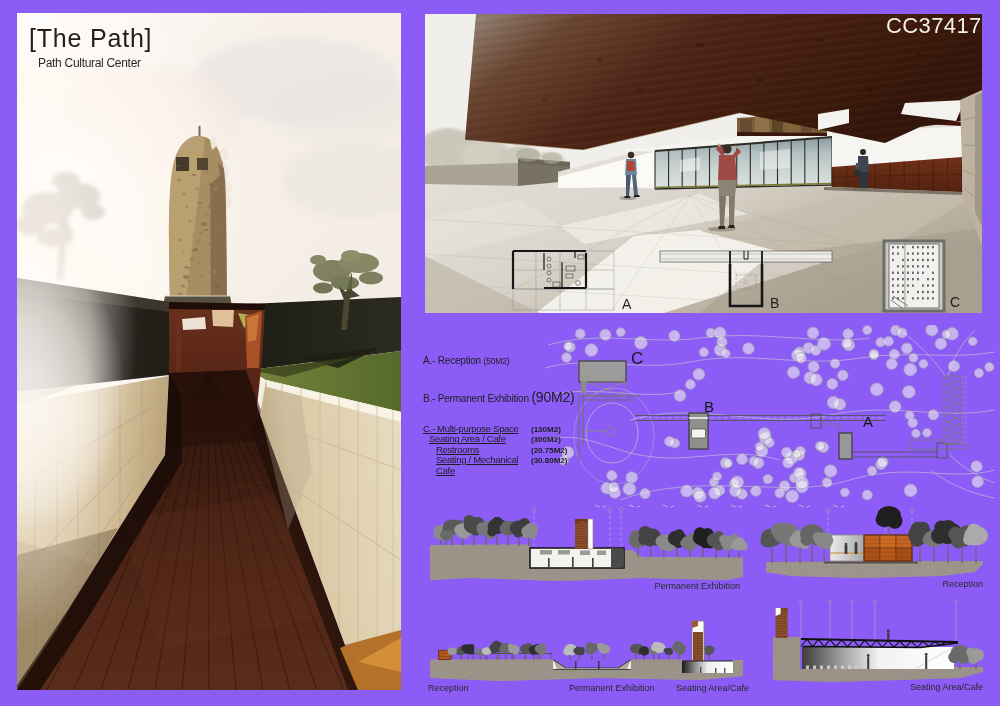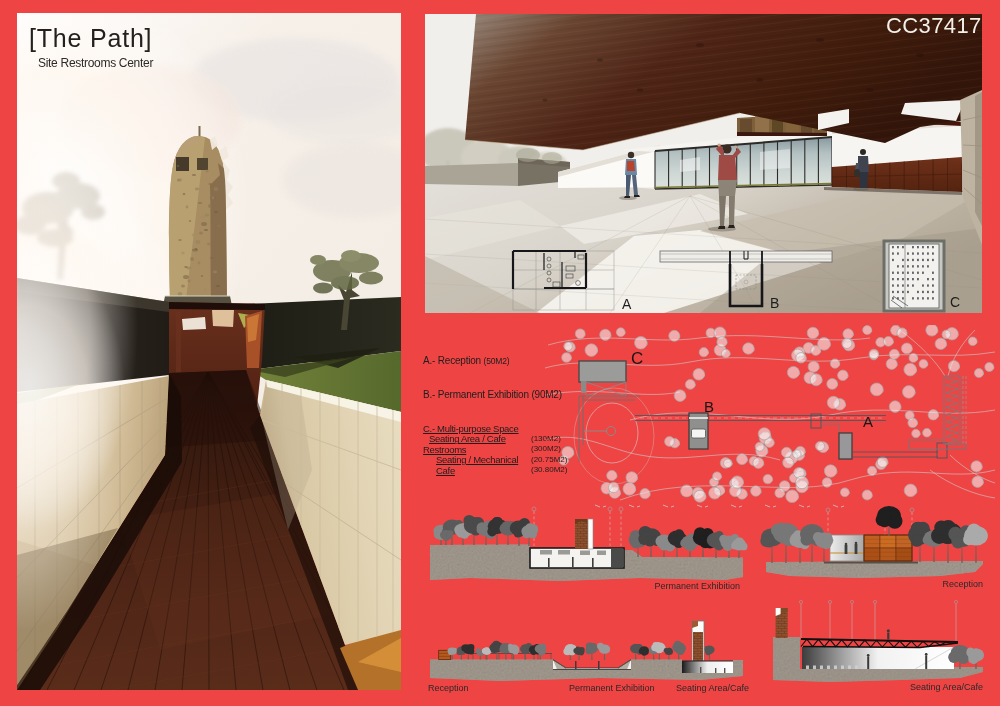--- a/index.html
+++ b/index.html
@@ -1,14 +1,14 @@
 <!DOCTYPE html>
 <html><head><meta charset="utf-8"><style>
 html,body{margin:0;padding:0;background:#ffffff;}
-#board{position:relative;width:1000px;height:706px;background:#ef4444;overflow:hidden;font-family:"Liberation Sans",sans-serif;}
+#board{position:relative;width:1000px;height:706px;background:#8b5cf6;overflow:hidden;font-family:"Liberation Sans",sans-serif;}
 .abs{position:absolute;}
 </style></head><body>
 <div id="board">
 
 <svg class="abs" style="left:17px;top:13px" width="384" height="677" viewBox="17 13 384 677" preserveAspectRatio="none">
 <defs>
 <linearGradient id="skyg" x1="0" y1="0" x2="1" y2="1">
 <stop offset="0" stop-color="#fefdfc"></stop>
           <stop offset="0.35" stop-color="#f7f0e9"></stop>
           <stop offset="0.7" stop-color="#f5eee6"></stop>
@@ -260,21 +260,21 @@
         <path d="M 280 480 L 401 560" stroke="#c3b293" stroke-width="1" opacity="0.8"></path>
       </g>
 
 <ellipse cx="18" cy="330" rx="120" ry="215" fill="url(#sun)" opacity="0.62"></ellipse>
 <ellipse cx="22" cy="470" rx="95" ry="160" fill="url(#sun)" opacity="0.35"></ellipse>
 <ellipse cx="30" cy="390" rx="95" ry="140" fill="url(#sun)" opacity="0.65"></ellipse>
 </svg>
 
 <div class="abs" style="left:29px;top:24px;font-size:25px;letter-spacing:0.8px;color:#23201e;">[The Path]</div>
 
-<div class="abs" style="left:38px;top:56px;font-size:12px;letter-spacing:-0.3px;color:#2c2927;">Site Restrooms Center</div>
+<div class="abs" style="left:38px;top:56px;font-size:12px;letter-spacing:-0.3px;color:#2c2927;">Path Cultural Center</div>
 
 <svg class="abs" style="left:425px;top:14px" width="557" height="299" viewBox="425 14 557 299" preserveAspectRatio="none">
 <defs>
 <linearGradient id="canog" x1="0" y1="0" x2="1" y2="0.35">
 <stop offset="0" stop-color="#99897c"></stop>
           <stop offset="0.2" stop-color="#6a4632"></stop>
           <stop offset="0.45" stop-color="#4f2517"></stop>
           <stop offset="0.75" stop-color="#401c0c"></stop>
           <stop offset="1" stop-color="#33150a"></stop>
 </linearGradient>
@@ -1175,27 +1175,27 @@
         <path d="M 663 505 l 5 2 M 671 507 l 3 -1"></path>
         <path d="M 697 505 l 5 2 M 705 507 l 3 -1"></path>
         <path d="M 731 505 l 5 2 M 739 507 l 3 -1"></path>
         <path d="M 765 505 l 5 2 M 773 507 l 3 -1"></path>
         <path d="M 799 505 l 5 2 M 807 507 l 3 -1"></path>
         <path d="M 833 505 l 5 2 M 841 507 l 3 -1"></path>
       </g>
 </svg>
 
 <div class="abs" style="left:423px;top:355px;font-size:10px;color:#1e1e1e;letter-spacing:-0.2px;">A.- Reception <span style="font-size:8.5px;">(50M2)</span></div>
-<div class="abs" style="left:423px;top:389px;font-size:10px;color:#1e1e1e;letter-spacing:-0.2px;">B.- Permanent Exhibition <span style="font-size:10px;">(90M2)</span></div>
+<div class="abs" style="left:423px;top:389px;font-size:10px;color:#1e1e1e;letter-spacing:-0.2px;">B.- Permanent Exhibition <span style="font-size:14px;">(90M2)</span></div>
 <div class="abs" style="left:423px;top:424px;font-size:9.5px;color:#1e1e1e;letter-spacing:-0.3px;line-height:10.4px;text-decoration:underline;">C.- Multi-purpose Space<br>
 <span style="margin-left:6px;">Seating Area / Cafe</span><br>
-<span style="">Restrooms</span><br>
+<span style="margin-left:13px;">Restrooms</span><br>
 <span style="margin-left:13px;">Seating / Mechanical</span><br>
 <span style="margin-left:13px;">Cafe</span></div>
-<div class="abs" style="left:531px;top:434px;font-size:8px;color:#1e1e1e;line-height:10.3px;">(130M2)<br>(300M2)<br>(20.75M2)<br>(30.80M2)</div>
+<div class="abs" style="left:531px;top:425px;font-size:8px;color:#1e1e1e;line-height:10.3px;font-weight:bold;">(130M2)<br>(300M2)<br>(20.75M2)<br>(30.80M2)</div>
 
 <svg class="abs" style="left:420px;top:500px" width="580" height="206" viewBox="420 500 580 206">
 <defs>
 <filter id="gr2" x="-5%" y="-5%" width="110%" height="110%">
           <feTurbulence type="fractalNoise" baseFrequency="0.5" numOctaves="2" result="n"></feTurbulence>
 <feColorMatrix in="n" type="matrix" values="0 0 0 0 0.28  0 0 0 0 0.25  0 0 0 0 0.22  0.55 0.55 0.55 0 -0.25" result="a"></feColorMatrix>
 <feComposite operator="in" in="a" in2="SourceGraphic"></feComposite>
         </filter>
 <linearGradient id="seatg" x1="0" y1="0" x2="1" y2="0">
 <stop offset="0" stop-color="#1a1a1a"></stop>

